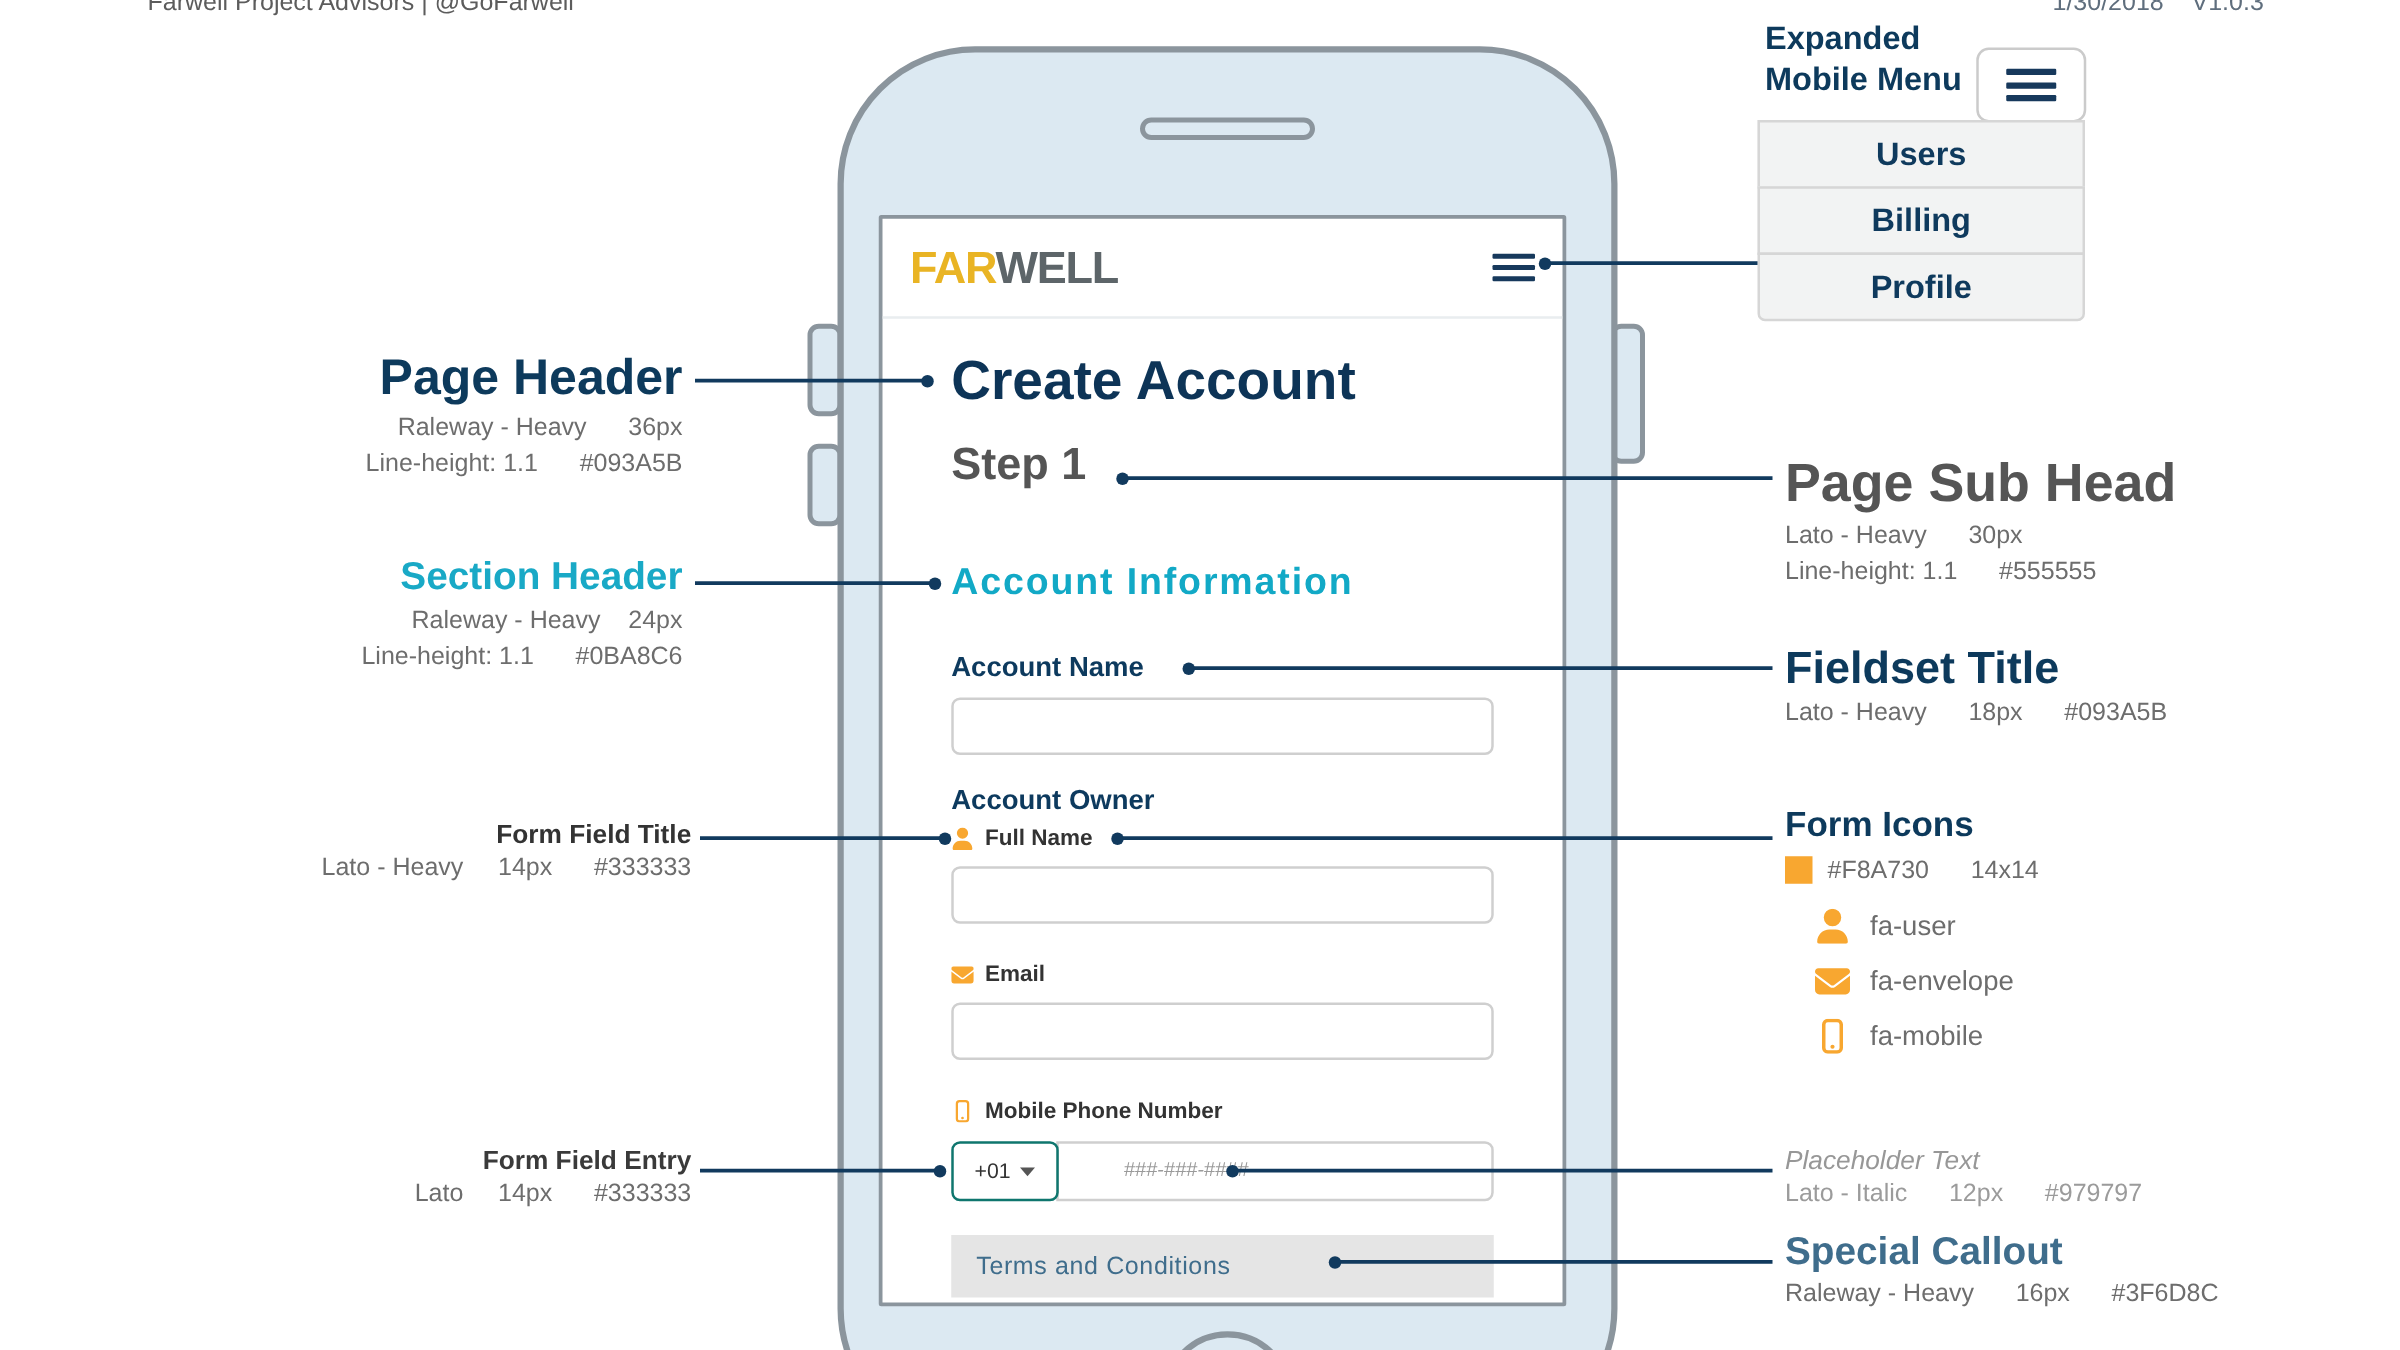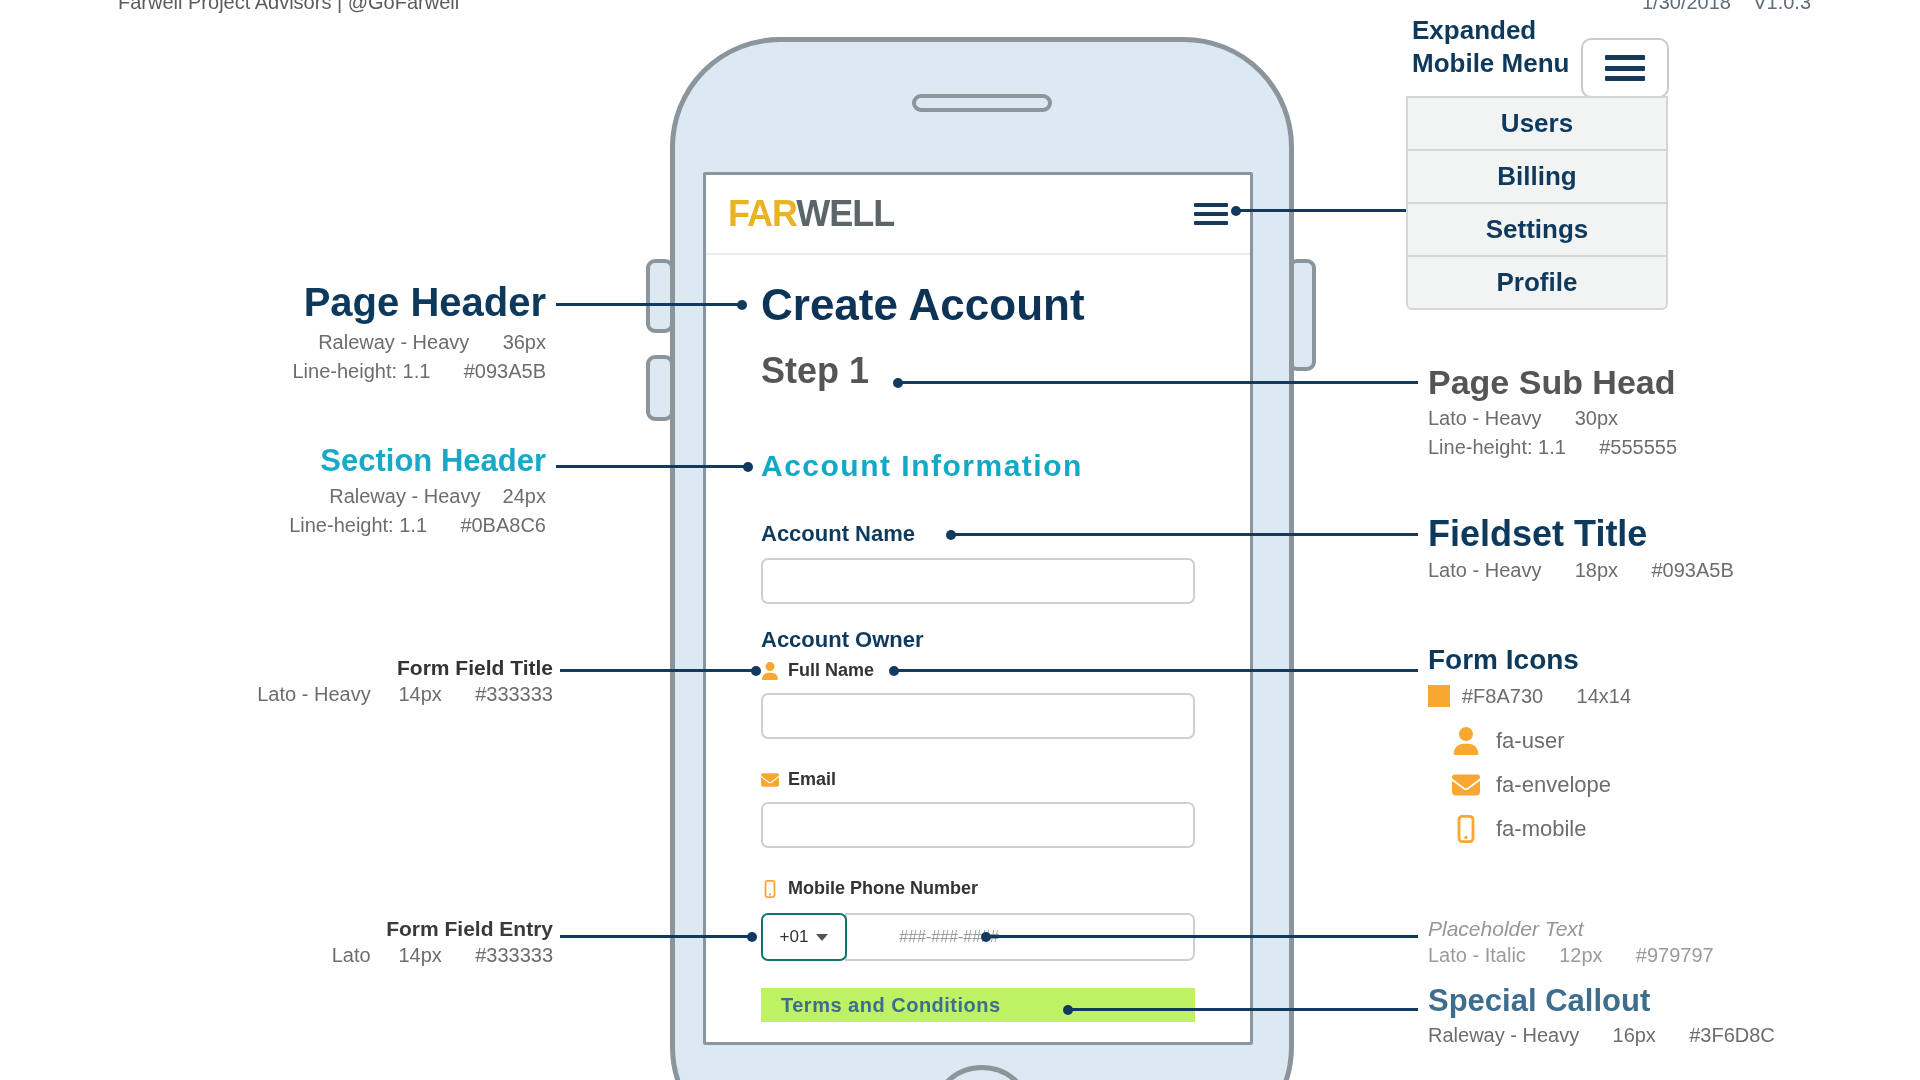--- a/index.html
+++ b/index.html
@@ -49,22 +49,22 @@
   .phone-row { display:flex; margin-top:14px; height:48px; }
   .cc-box { width:86px; height:48px; border:2px solid #0f766e; border-radius:7px;
     display:flex; align-items:center; justify-content:center; gap:8px;
     font-size:17px; color:#333; background:#fff; cursor:pointer; z-index:2; }
   .caret { width:0; height:0; border-left:6px solid transparent; border-right:6px solid transparent;
     border-top:7px solid #555; }
   .phone-input { flex:1; height:48px; margin-left:-2px; border:2px solid #cfcfcf;
     border-radius:0 7px 7px 0; padding-left:52px; font-size:16px; font-style:italic;
     color:#9a9a9a; outline:none; font-family:"Liberation Sans",sans-serif; }
   .phone-input::placeholder { color:#9a9a9a; font-style:italic; }
-  .terms-strip { margin-top:27px; height:34px; background:#bef264; display:flex;
-    align-items:center; padding-left:20px; font-size:20px; font-weight:700;
+  .terms-strip { margin-top:27px; height:50px; background:#e5e5e5; display:flex;
+    align-items:center; padding-left:20px; font-size:20px; font-weight:400;
     color:#3f6d8c; letter-spacing:0.5px; }
 
   
   #menu-title { position:absolute; left:1412px; top:14px; width:210px;
     font-size:26px; line-height:1.25; font-weight:900; color:#0d3a5c; z-index:2; }
   #menu-ham-card { position:absolute; left:1581px; top:38px; width:88px; height:60px;
     background:#fff; border:2px solid #cbcbcb; border-radius:10px; z-index:1;
     display:flex; align-items:center; justify-content:center; }
   #menu-ham-card .hamburger { width:40px; height:26px; }
   #menu-ham-card .hamburger span { height:5px; }
@@ -89,21 +89,21 @@
   .anno .spec.light { color:#9b9b9b; }
   #anno-page-header { right:1374px; top:280px; }
   #anno-page-header .t { font-size:40px; font-weight:900; color:#0d3a5c; line-height:1.1; margin-bottom:4px; }
   #anno-section-header { right:1374px; top:444px; }
   #anno-section-header .t { font-size:31px; font-weight:900; color:#19a9c6; line-height:1.1; margin-bottom:4px; }
   #anno-fft { right:1367px; top:655px; }
   #anno-fft .t { font-size:21px; font-weight:900; color:#333333; line-height:1.2; }
   #anno-ffe { right:1367px; top:916px; }
   #anno-ffe .t { font-size:21px; font-weight:900; color:#3a3a3a; line-height:1.2; }
   #anno-psh { left:1428px; top:364px; }
-  #anno-psh .t { font-size:34px; font-weight:900; color:#555555; line-height:1.1; margin-bottom:3px; }
+  #anno-psh .t { font-size:43px; font-weight:900; color:#555555; line-height:1.1; margin-bottom:3px; }
   #anno-ft { left:1428px; top:514px; }
   #anno-ft .t { font-size:36px; font-weight:900; color:#0d3a5c; line-height:1.1; margin-bottom:2px; }
   #anno-fi { left:1428px; top:645px; }
   #anno-fi .t { font-size:28px; font-weight:900; color:#0d3a5c; line-height:1.1; margin-bottom:6px; }
   .swatch-row { display:flex; align-items:center; gap:12px; }
   .swatch { width:22px; height:22px; background:#F8A730; }
   .icon-row { display:flex; align-items:center; gap:16px; margin-top:16px; padding-left:24px; }
   .icon-row svg { width:28px; height:28px; }
   .icon-row .lbl { font-size:22px; color:#6d6d6d; }
   #anno-pt { left:1428px; top:916px; }
@@ -194,21 +194,20 @@
   <div id="menu-ham-card">
     <div class="hamburger">
         <span></span>
         <span></span>
         <span></span>
       </div>
   </div>
   <div id="menu-rows">
     <div class="menu-row">Users</div>
     <div class="menu-row">Billing</div>
-    <div class="menu-row">Settings</div>
     <div class="menu-row">Profile</div>
   </div>
 
   <div class="callout dot-right" style="left:556px; top:303px; width:182px;"></div>
   <div class="callout dot-right" style="left:556px; top:465px; width:188px;"></div>
   <div class="callout dot-right" style="left:560px; top:669px; width:192px;"></div>
   <div class="callout dot-right" style="left:560px; top:935px; width:188px;"></div>
   <div class="callout dot-left" style="left:1240px; top:209px; width:166px;"></div>
   <div class="callout dot-left" style="left:902px; top:381px; width:516px;"></div>
   <div class="callout dot-left" style="left:955px; top:533px; width:463px;"></div>

